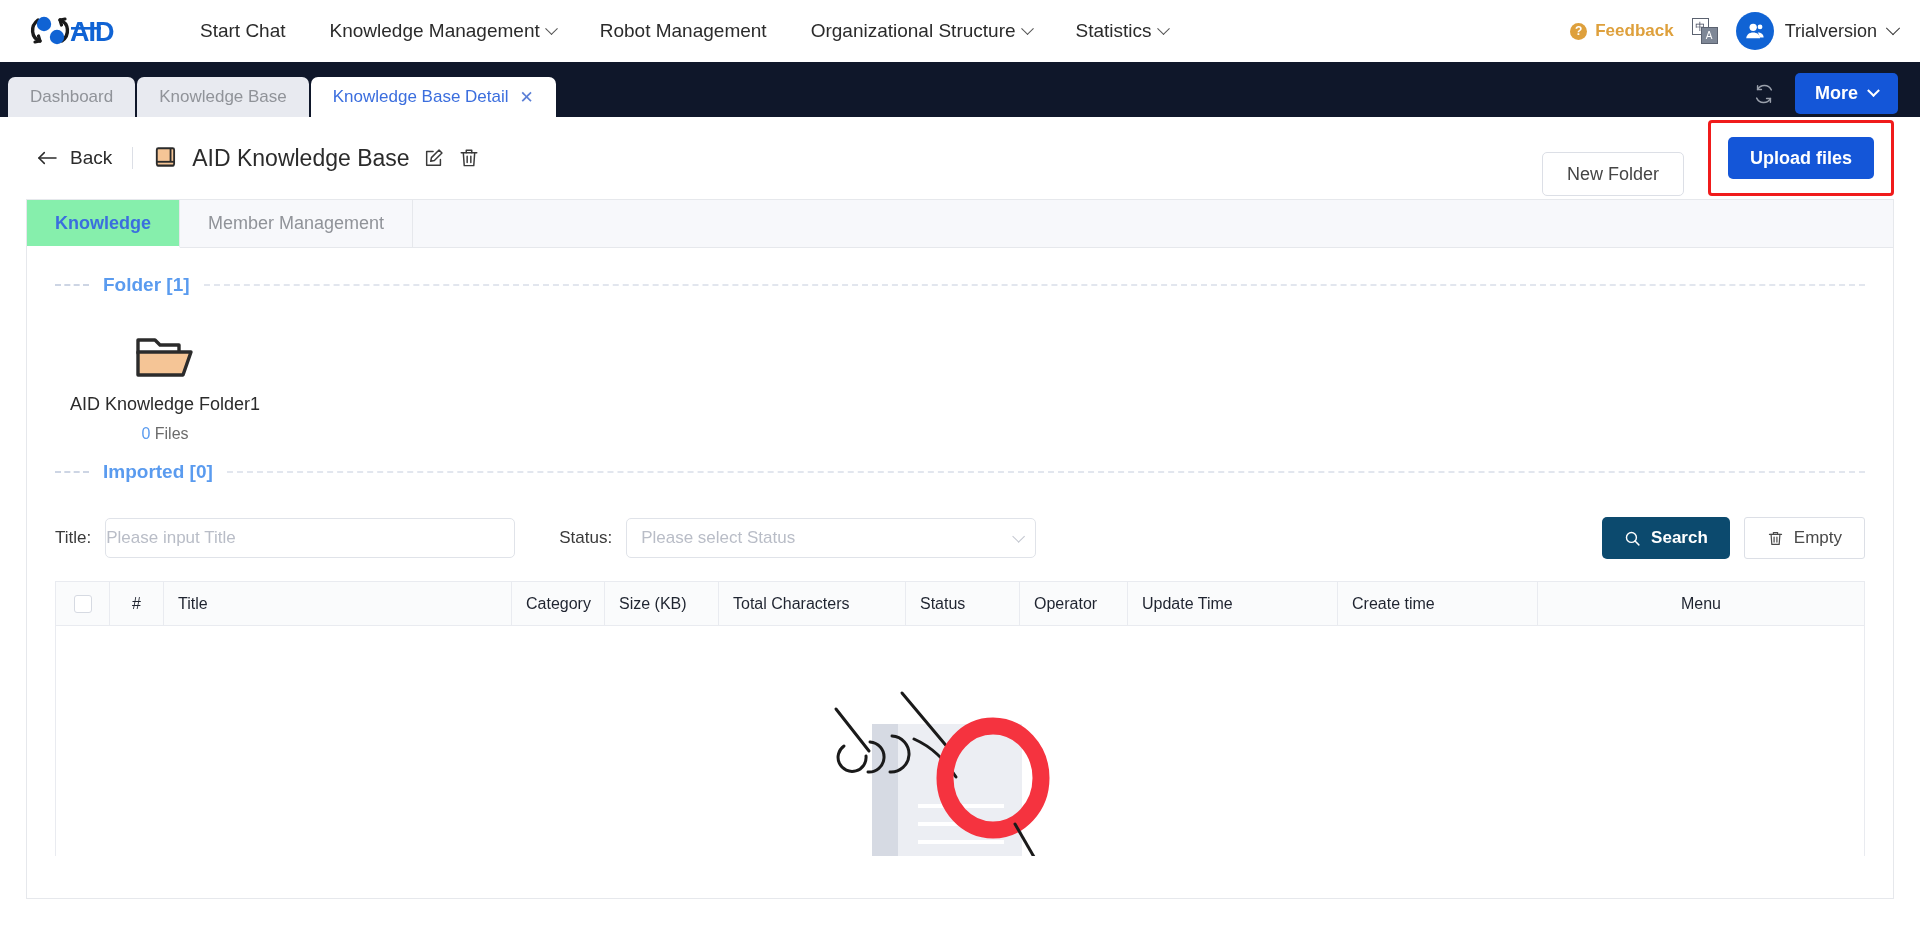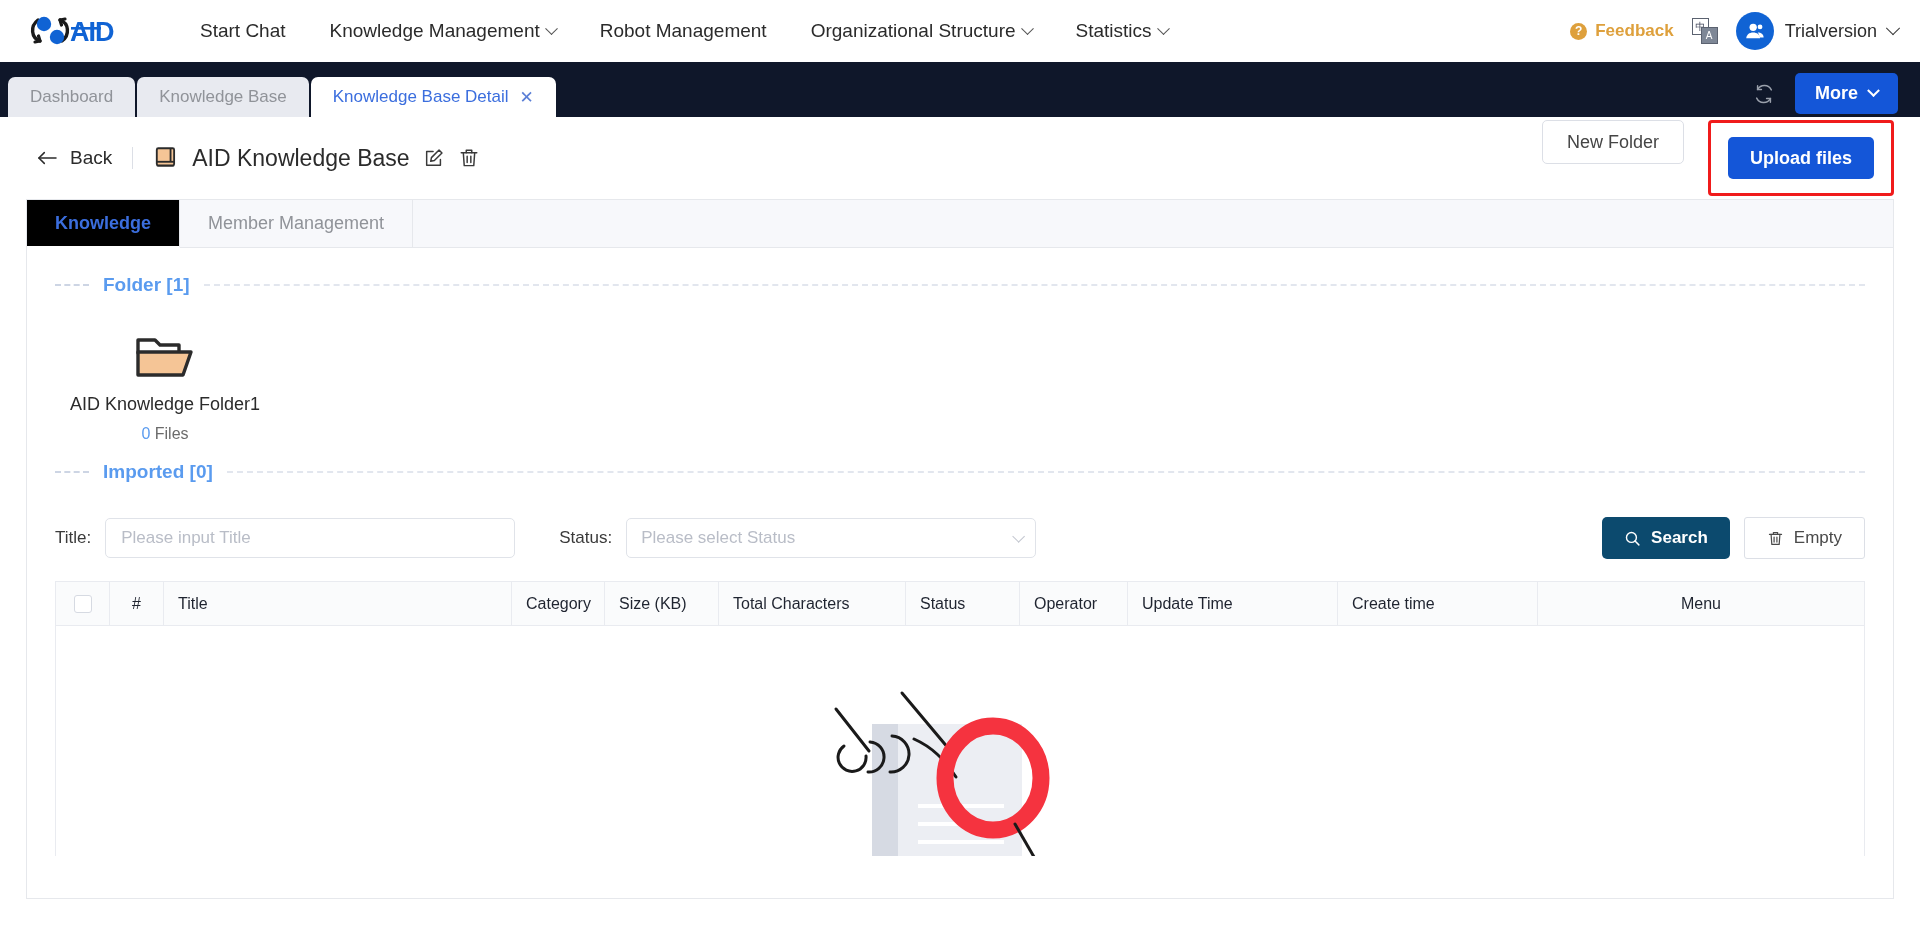--- a/index.html
+++ b/index.html
@@ -111,21 +111,21 @@
     padding: 0 26px 0 36px;
   }
   .back-link {
     display: flex; align-items: center; gap: 12px;
     font-size: 19px; color: #2b2b2b; cursor: pointer;
   }
   .divider-v { width: 1px; height: 22px; background: #dcdfe6; margin: 0 20px; }
   .kb-title-row { display: flex; align-items: center; gap: 13px; }
   .kb-title { font-size: 23px; color: #2b2b2b; }
   .icon-btn { cursor: pointer; display: flex; }
-  .header-actions { margin-left: auto; display: flex; align-items: flex-start; padding-left: 25px; }
+  .header-actions { margin-left: auto; display: flex; align-items: flex-end; padding-left: 25px; }
   .btn-outline {
     height: 44px; padding: 0 24px; background: #fff;
     border: 1px solid #dcdfe6; border-radius: 5px;
     font-size: 18px; color: #454545; cursor: pointer;
     font-family: "Liberation Sans", sans-serif;
   }
   .upload-wrap {
     position: relative; margin-left: 24px;
     border: 3px solid #f01b1b; border-radius: 4px;
     padding: 14px 17px;
@@ -144,21 +144,21 @@
   .card-tabs {
     height: 48px; background: #f7f8fb; border-bottom: 1px solid #e6e8ec;
     display: flex; align-items: stretch;
   }
   .card-tab {
     display: flex; align-items: center; padding: 0 28px;
     font-size: 18px; color: #909399; cursor: pointer;
     border-right: 1px solid #e6e8ec;
   }
   .card-tab.active {
-    background: #000000; color: #3b6ede; font-weight: 600;
+    background: #86efac; color: #3b6ede; font-weight: 600;
     border-bottom: 2px solid #fff; margin-bottom: -1px;
   }
   .card-body { padding: 26px 28px 0 28px; }
 
   
   .section-head {
     display: flex; align-items: center; gap: 14px;
     margin-bottom: 8px;
   }
   .dash-short {
@@ -179,21 +179,21 @@
   .folder-count { font-size: 16px; color: #6b6b6b; margin-top: 10px; }
   .folder-count b { color: #5a9bef; font-weight: 400; }
 
   
   .filter-row {
     display: flex; align-items: center; padding: 26px 0 22px 0;
   }
   .field-label { font-size: 17px; color: #3a3a3a; margin-right: 14px; }
   .text-input {
     width: 410px; height: 40px; border: 1px solid #e0e3e9; border-radius: 5px;
-    padding: 0 15px; font-size: 17px; color: #333;
+    padding: 0 0; font-size: 17px; color: #333;
     font-family: "Liberation Sans", sans-serif; outline: none;
   }
   .text-input::placeholder { color: #b9bdc7; }
   .select-box {
     width: 410px; height: 40px; border: 1px solid #e0e3e9; border-radius: 5px;
     padding: 0 14px; display: flex; align-items: center;
     font-size: 17px; color: #b9bdc7; cursor: pointer; position: relative;
   }
   .select-chev {
     margin-left: auto; width: 9px; height: 9px;

